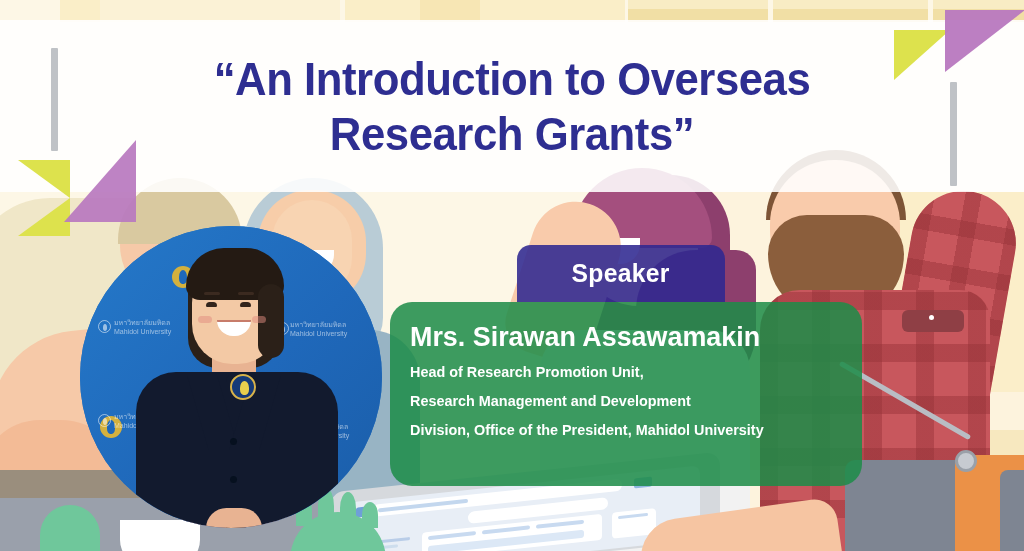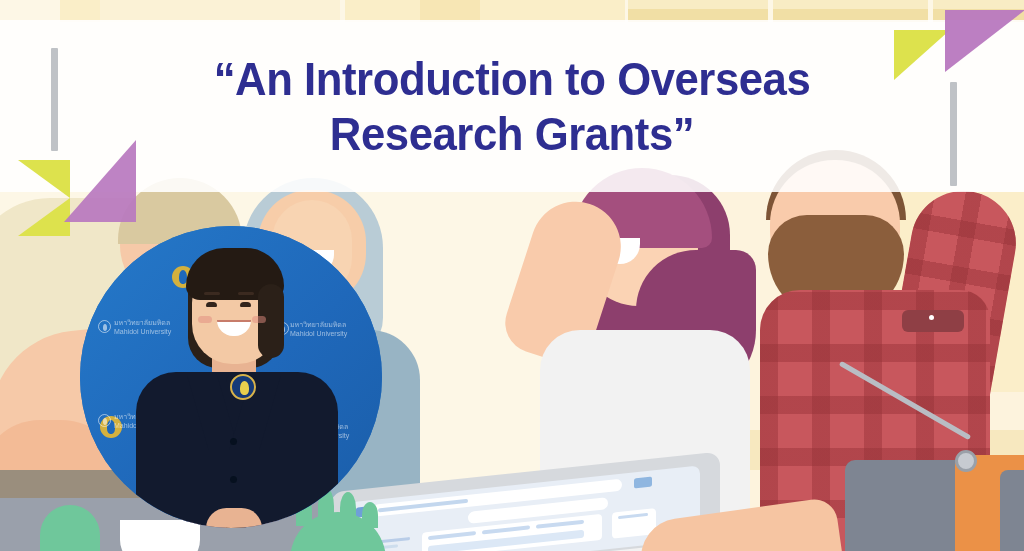--- a/index.html
+++ b/index.html
@@ -401,15 +401,24 @@
     <div class="pt-blazer-l"></div>
     <div class="pt-blazer-r"></div>
     <div class="pt-lapel-l"></div>
     <div class="pt-lapel-r"></div>
     <div class="pt-button" style="left:150px; top:212px;"></div>
     <div class="pt-button" style="left:150px; top:250px;"></div>
     <div class="pt-emblem"></div>
     <div class="pt-hands"></div>
   </div>
 
-
+  <div class="speaker-badge">
+    <span>Speaker</span>
+  </div>
+
+  <div class="info-card">
+    <div class="info-name">Mrs. Sirawan Assawamakin</div>
+    <div class="info-line">Head of Research Promotion Unit,</div>
+    <div class="info-line">Research Management and Development</div>
+    <div class="info-line">Division, Office of the President, Mahidol University</div>
+  </div>
 
 </div>
 
 </body></html>

